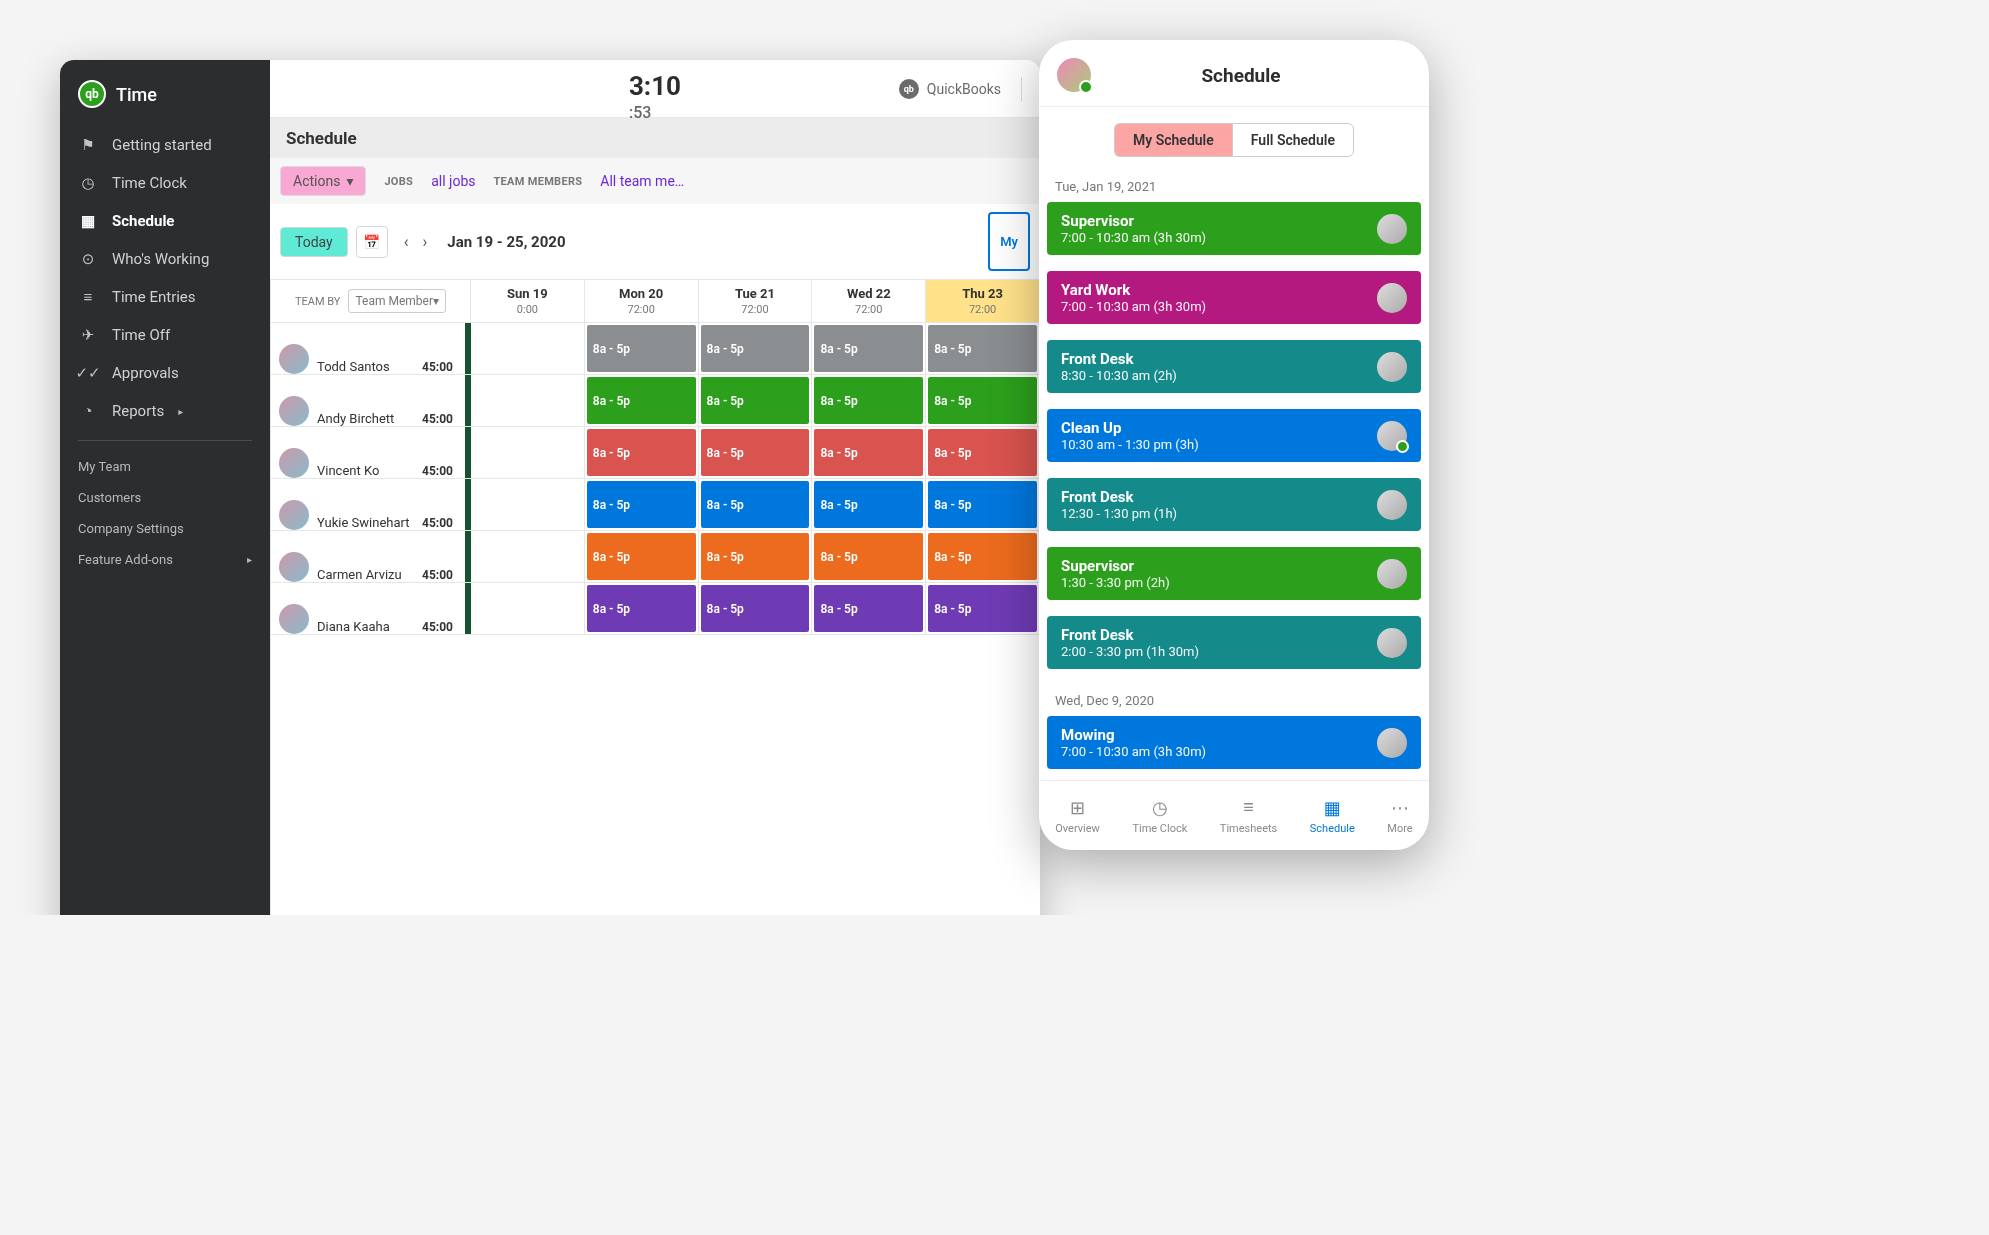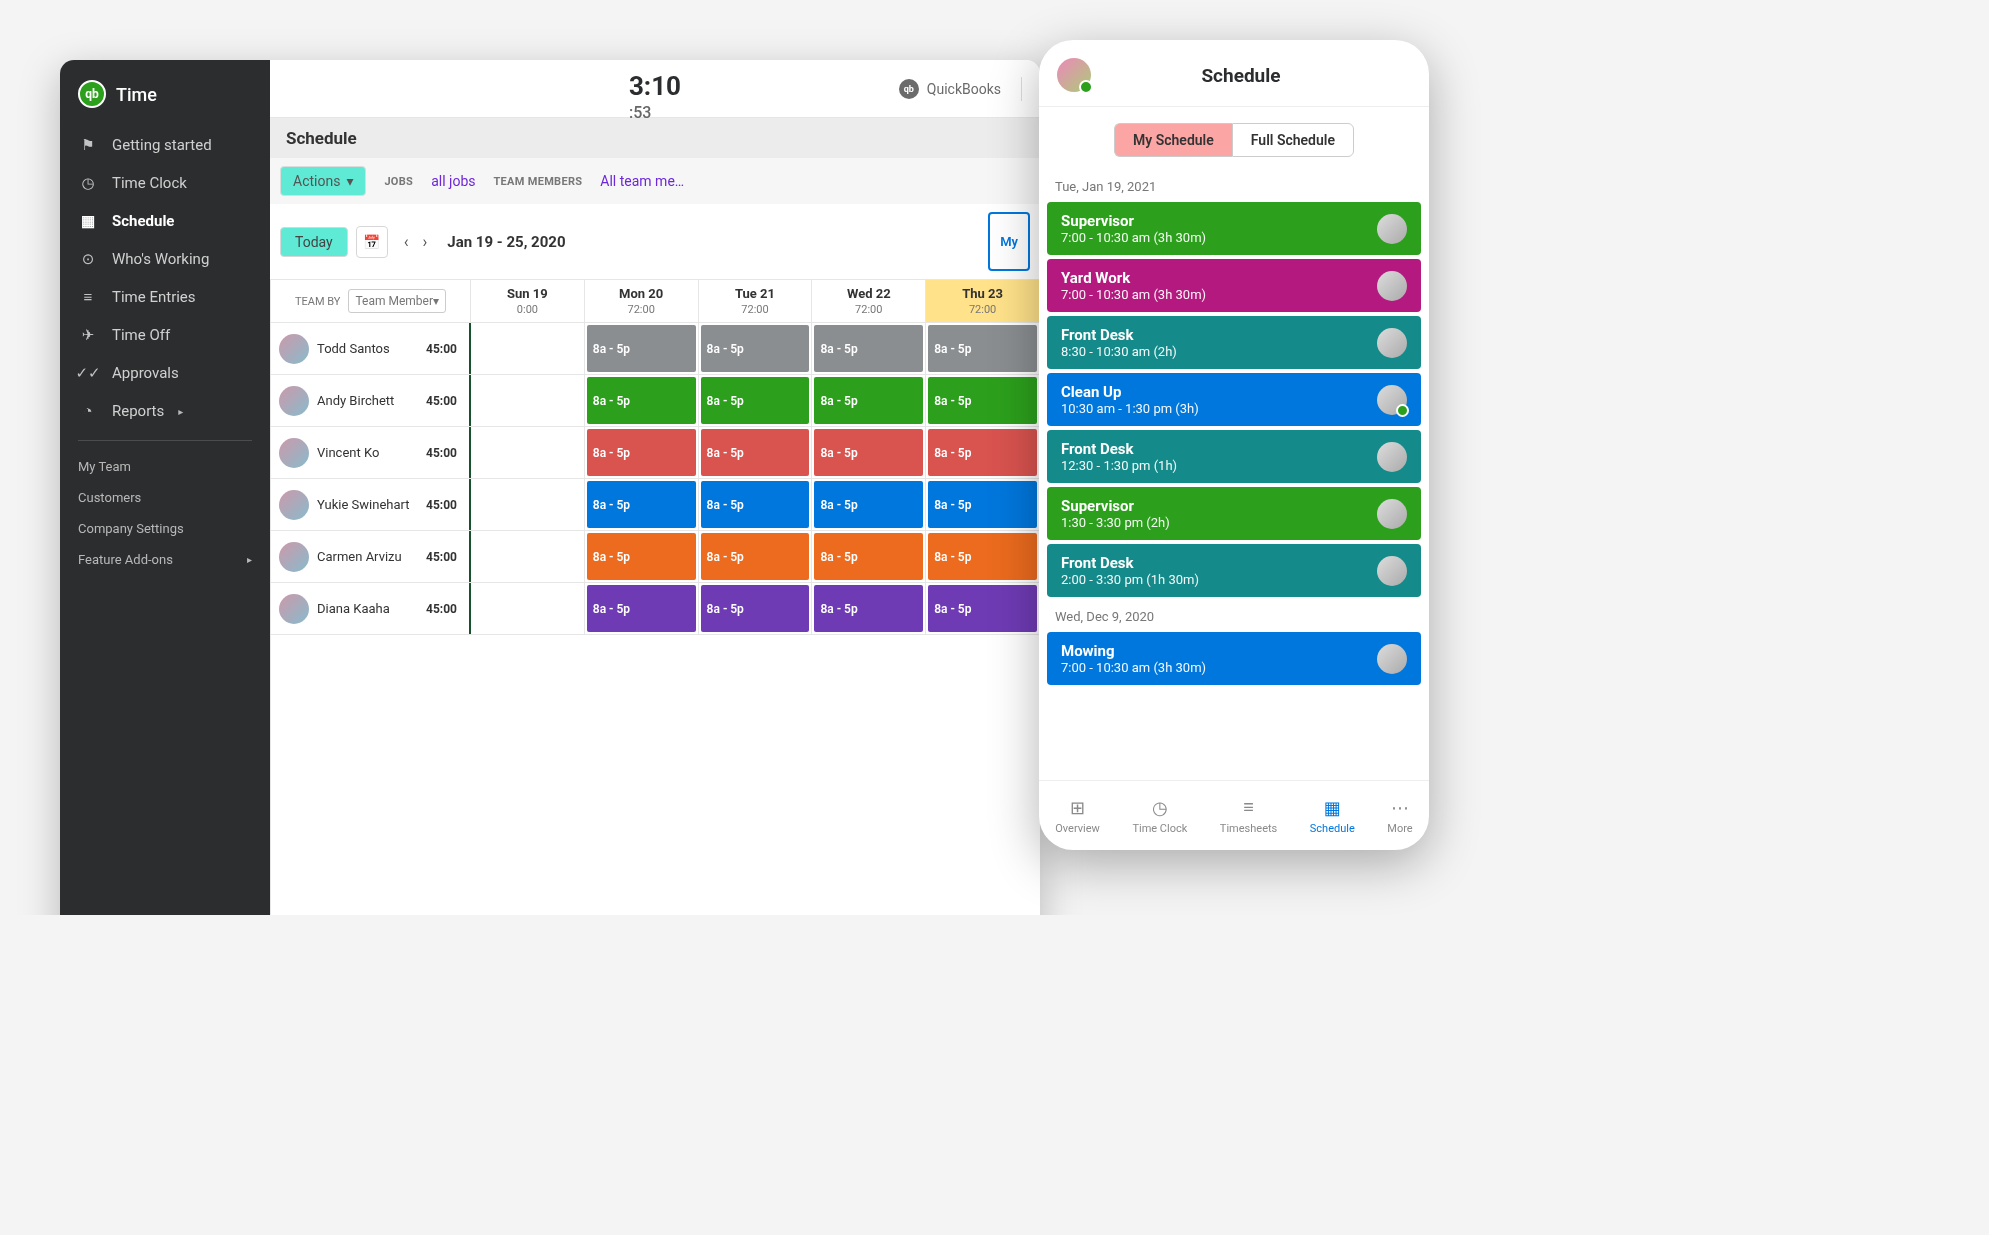--- a/index.html
+++ b/index.html
@@ -32,21 +32,21 @@
 .clock { font-size: 26px; font-weight: 700; color: #2b2d2f; display: flex; align-items: baseline; gap: 2px; flex-direction: column; }
 .clock .pm { font-size: 12px; font-weight: 600; margin-right: 2px; position: relative; top: -8px; }
 .clock .sec { font-size: 16px; font-weight: 500; color: #666; }
 .top-right { position: absolute; right: 18px; display: flex; align-items: center; gap: 8px; color: #6b6b6b; font-size: 14px; }
 .top-sep { width: 1px; height: 24px; background: #ddd; margin-left: 12px; }
 .qb-small { width: 20px; height: 20px; border-radius: 50%; background: #6b6b6b; display:flex; align-items:center; justify-content:center; color:#fff; font-size:9px; font-weight:bold; }
 
 .page-title { background: #ececec; padding: 10px 16px; font-size: 17px; font-weight: 700; color: #333; }
 
 .filter-row { display: flex; align-items: center; gap: 18px; padding: 8px 10px; background: #f6f6f6; font-size: 13px; }
-.actions-btn { background: #5eead4; border: 1px solid #dcdcdc; border-radius: 4px; padding: 6px 12px; font-size: 14px; cursor: pointer; display: flex; align-items: center; gap: 6px; color:#555; }
+.actions-btn { background: #f9a8d4; border: 1px solid #dcdcdc; border-radius: 4px; padding: 6px 12px; font-size: 14px; cursor: pointer; display: flex; align-items: center; gap: 6px; color:#555; }
 .filter-label { color: #777; font-size: 11px; font-weight: 700; letter-spacing: .3px; }
 .filter-link { color: #6d28d9; font-size: 14px; }
 
 .date-row { display: flex; align-items: center; gap: 8px; padding: 8px 10px; border-bottom: 1px solid #e6e6e6; }
 .today-btn { background: #5eead4; border: 1px solid #d7d7d7; border-radius: 4px; padding: 6px 14px; font-size: 14px; cursor: pointer; color:#444; }
 .icon-btn { background: #fff; border: 1px solid #d7d7d7; border-radius: 4px; width: 32px; height: 32px; display: flex; align-items: center; justify-content: center; cursor: pointer; color:#555; font-size:14px; }
 .nav-arrows { display: flex; gap: 14px; padding: 0 8px; color: #555; }
 .nav-arrows span { cursor: pointer; font-size: 16px; }
 .date-range { font-size: 15px; font-weight: 700; color: #333; margin-left: 4px; }
 .my-btn { margin-left: auto; border: 2px solid #0077dd; color: #0077dd; background: #fff; border-radius: 4px; padding: 20px 10px; font-size: 13px; font-weight: 600; }
@@ -55,21 +55,21 @@
 .grid-wrap { flex: 1; overflow: hidden; border-left: 1px solid #e6e6e6; }
 .grid-header { display: flex; border-bottom: 1px solid #e6e6e6; }
 .grid-header .namecol { width: 200px; display: flex; align-items: center; justify-content: center; gap: 8px; padding: 8px 6px; font-size: 11px; color: #777; border-right: 1px solid #e6e6e6; }
 .viewby-select { border: 1px solid #ccc; border-radius: 3px; padding: 4px 6px; font-size: 12px; display:flex; align-items:center; background:#fff; }
 .daycol { flex: 1; text-align: center; padding: 6px 0; border-right: 1px solid #e6e6e6; }
 .daycol.today-hdr { background: #ffe28a; }
 .daycol .dayname { font-size: 13px; font-weight: 700; color: #333; }
 .daycol .dayhours { font-size: 11px; color: #777; margin-top: 2px; }
 
 .emp-row { display: flex; border-bottom: 1px solid #e6e6e6; height: 52px; }
-.emp-cell { width: 200px; display: flex; align-items: center; gap: 8px; padding: 0 8px; border-right: 2px solid #14532d; }
+.emp-cell { width: 200px; display: flex; align-items: flex-end; gap: 8px; padding: 0 8px; border-right: 6px solid #14532d; }
 .avatar { width: 30px; height: 30px; border-radius: 50%; background: linear-gradient(135deg,#c9a,#8bc); flex-shrink: 0; }
 .emp-name { flex: 1; font-size: 13px; color: #333; }
 .emp-hours { font-size: 12px; font-weight: 700; color: #333; padding-right: 4px; }
 .shift-row { flex: 1; display: flex; }
 .shift-cell { flex: 1; border-right: 1px solid #e6e6e6; display: flex; align-items: stretch; padding: 2px; }
 .shift-block { flex: 1; display: flex; align-items: center; padding: 0 6px; font-size: 12px; font-weight: 600; color: #fff; border-radius: 2px; }
 
 
 .c-gray { background: #8a8e91; }
 .c-green { background: #2ca01c; }
@@ -93,21 +93,21 @@
 
 .seg { display: flex; justify-content: center; padding: 16px 0 14px; }
 .seg-inner { display: flex; gap: 0; }
 .seg-btn { padding: 8px 18px; font-size: 14px; border: 1px solid #ccc; background:#fff; color:#333; cursor:pointer; font-weight:600; }
 .seg-btn:first-child { border-radius: 6px 0 0 6px; border-right:none; }
 .seg-btn:last-child { border-radius: 0 6px 6px 0; }
 .seg-btn.active { background: #fca5a5; }
 
 .m-list { flex: 1; overflow-y: auto; padding: 0 8px; }
 .m-date { font-size: 13px; color: #777; padding: 8px 8px 8px; }
-.m-card { border-radius: 4px; padding: 10px 14px; margin-bottom: 4px; color: #fff; display: flex; align-items: center; gap: 10px; }
+.m-card { border-radius: 4px; padding: 10px 14px; margin-bottom: 16px; color: #fff; display: flex; align-items: center; gap: 10px; }
 .m-card .txt { flex: 1; }
 .m-card .ttl { font-size: 15px; font-weight: 700; }
 .m-card .sub { font-size: 13px; font-weight: 400; opacity: .95; }
 .m-card .av { width: 30px; height: 30px; border-radius: 50%; background: linear-gradient(135deg,#ddd,#aaa); position:relative; }
 .m-card .av.online::after { content:''; position:absolute; right:-2px; bottom:-2px; width:9px; height:9px; border-radius:50%; background:#2ca01c; border:2px solid #fff; }
 
 .m-tabbar { height: 70px; border-top: 1px solid #eee; display: flex; align-items: center; justify-content: space-around; }
 .m-tab { display: flex; flex-direction: column; align-items: center; gap: 4px; font-size: 11px; color: #8a8a8a; cursor: pointer; }
 .m-tab.active { color: #0077dd; }
 .m-tab .ti { font-size: 18px; }

